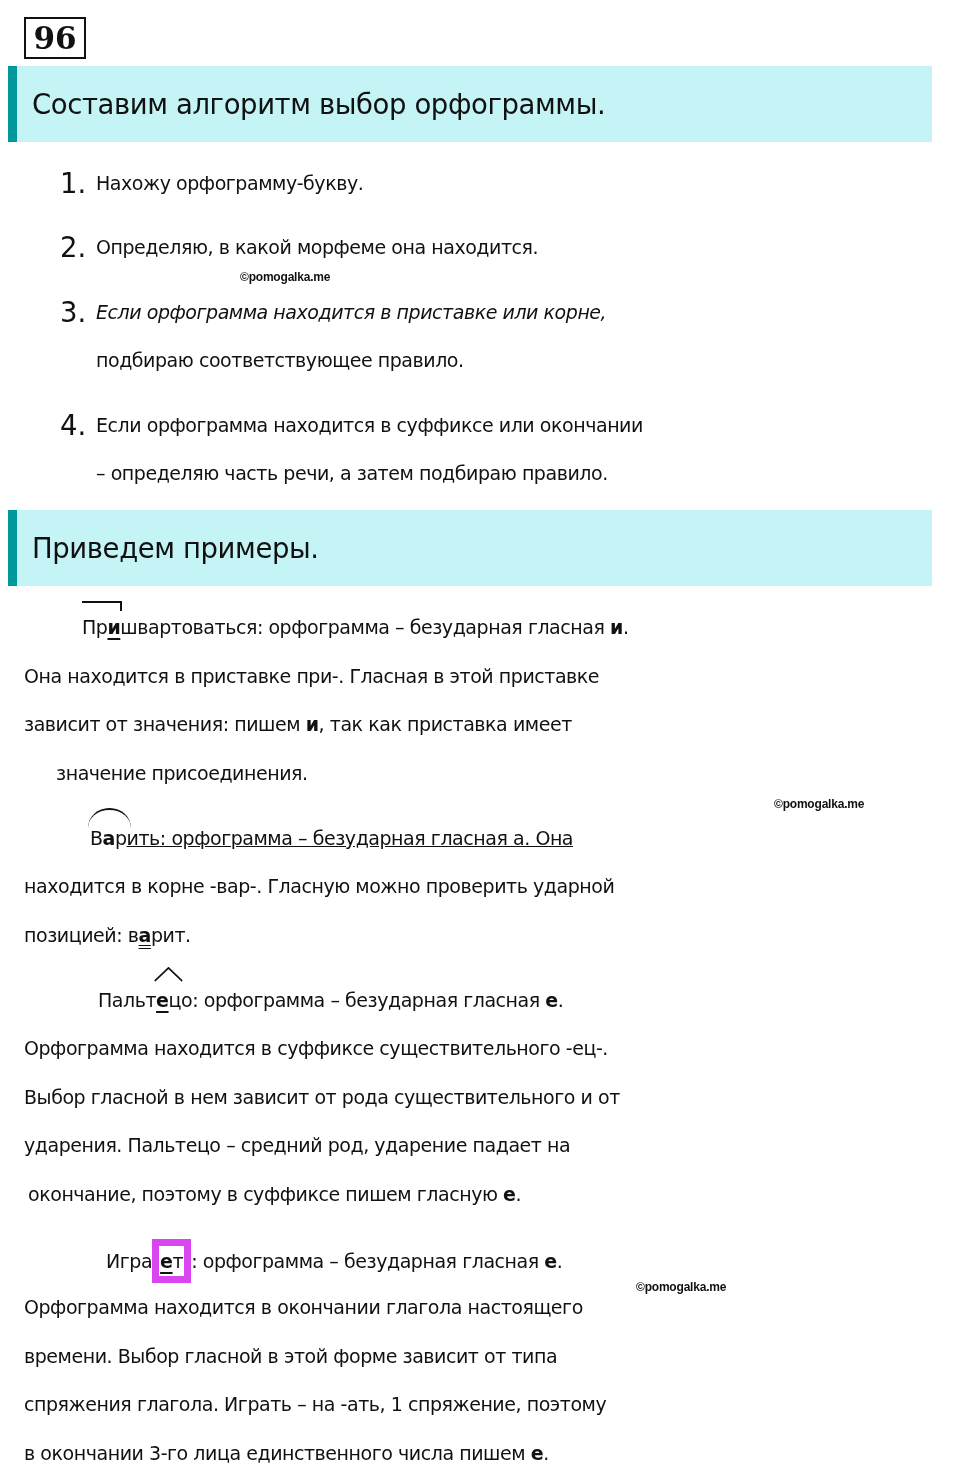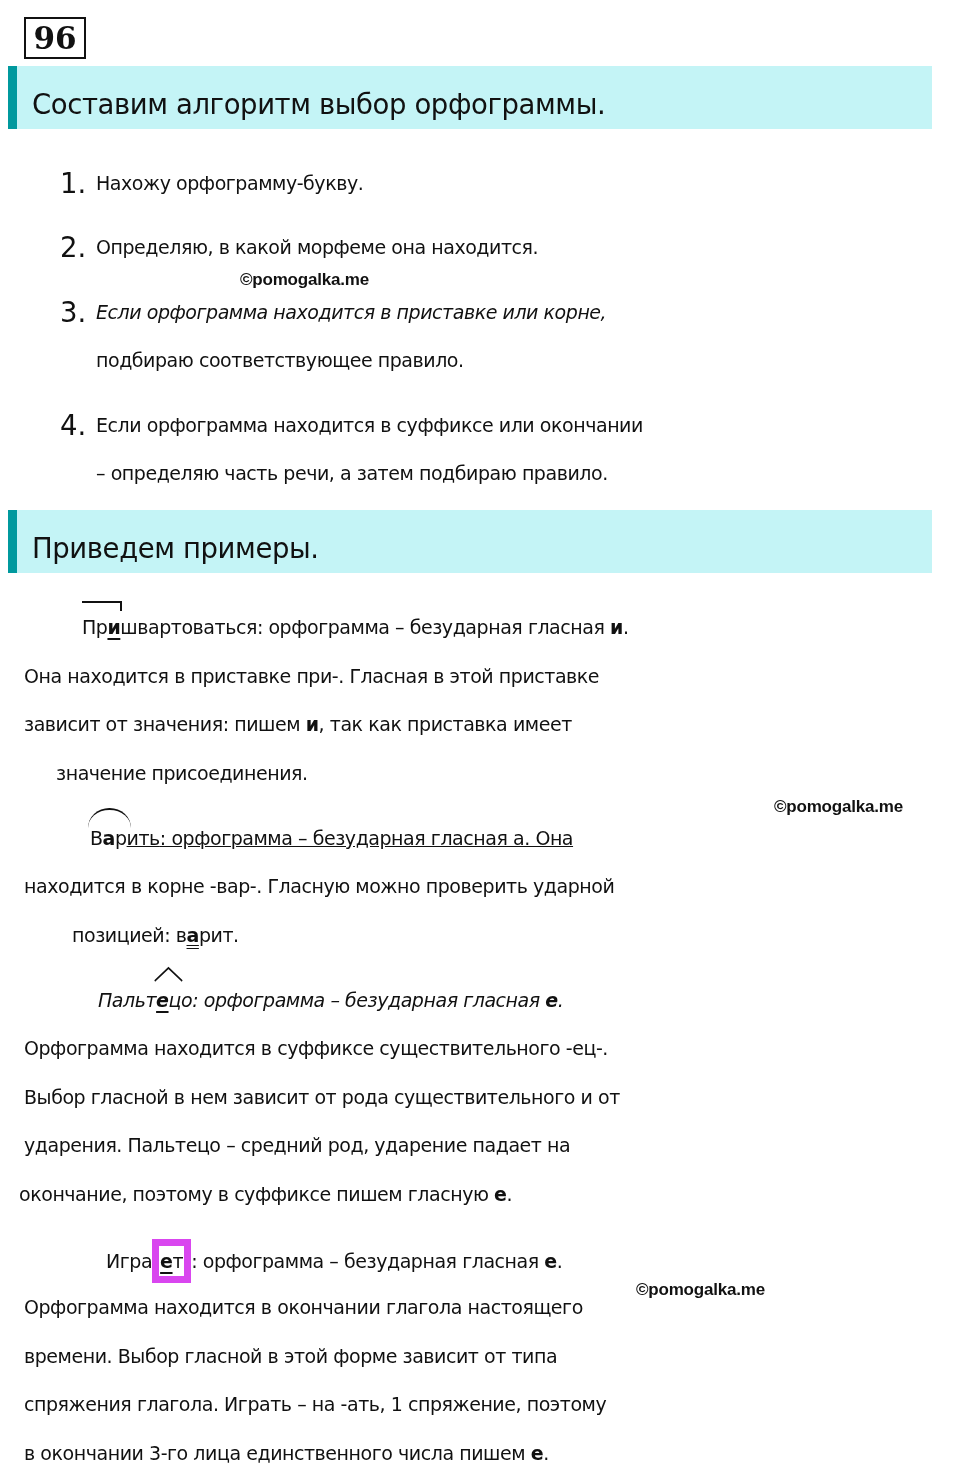--- a/index.html
+++ b/index.html
@@ -2,25 +2,25 @@
 <html><head>
 <meta charset="utf-8">
 <style>
   html, body { margin:0; padding:0; background:#ffffff; }
   body { width:960px; height:1479px; position:relative; overflow:hidden;
          font-family:"DejaVu Sans", "Liberation Sans", sans-serif; color:#111; }
   .abs { position:absolute; }
   .task-number { left:24px; top:8px; width:58px; height:38px; border:2px solid #111;
     font-family:"DejaVu Serif","Liberation Serif",serif; font-weight:bold; font-size:31px;
     line-height:38px; text-align:center;margin-top:9px; }
-  .banner { left:8px; width:924px; height:63px; background:#c4f4f6; border-left:9px solid #00999e; box-sizing:border-box; }
+  .banner { left:8px; width:924px; height:76px; background:#c4f4f6; border-left:9px solid #00999e; box-sizing:border-box; }
   .banner .btext { position:absolute; left:15px; top:0; line-height:76px; font-size:27.5px; letter-spacing:-0.4px; white-space:nowrap; }
   .line { position:absolute; font-size:19px; letter-spacing:-0.45px; white-space:nowrap; line-height:40px; }
   .num { position:absolute; font-size:27.5px; line-height:40px; }
-  .wm { position:absolute; font-family:"Liberation Sans",sans-serif; font-weight:bold; font-size:17px; letter-spacing:-0.2px; white-space:nowrap;text-align:right; }
+  .wm { position:absolute; font-family:"Liberation Sans",sans-serif; font-weight:bold; font-size:12px; letter-spacing:-0.2px; white-space:nowrap;text-align:right; }
   b { font-weight:bold; }
   .ul { text-decoration:underline; text-decoration-thickness:2px; text-underline-offset:4px; }
   .dul { text-decoration:underline double; text-underline-offset:3px; }
   .mark { position:relative; display:inline-block; }
   .prefix-mark { position:absolute; left:0; right:-2px; top:-6px; height:8px; border-top:2px solid #111; border-right:2px solid #111; }
   .root-mark { position:absolute; left:-2px; right:-4px; top:-10px; height:18px; border-top:2px solid #111; border-radius:50% 50% 0 0 / 100% 100% 0 0; }
   .suffix-mark { position:absolute; left:-2px; right:-2px; top:-14px; height:16px; }
   .suffix-mark svg { width:100%; height:100%; display:block; }
   .ending-mark { border:7px solid #d946ef; padding:0 1px; line-height:30px; display:inline-block; }
 </style>
@@ -66,37 +66,37 @@
   <div class="line" style="left:24px; top:753px;margin-left:32px;">значение присоединения.</div>
 </div>
 
 <div class="wm" style="left:774px; top:797px;">©pomogalka.me</div>
 
 <div>
   <div class="line" style="left:90px; top:818px;text-decoration:underline;">
     <span class="mark"><span class="root-mark"></span><span>В</span><b>а</b><span>р</span></span><span>ить</span><span>: орфограмма – безударная гласная а. Она</span>
   </div>
   <div class="line" style="left:24px; top:866px;">находится в корне -вар-. Гласную можно проверить ударной</div>
-  <div class="line" style="left:24px; top:915px;margin-left:48px;">
+  <div class="line" style="left:24px; top:915px;">
     <span>позицией: в</span><b class="dul">а</b><span>рит.</span>
   </div>
 </div>
 
 <div>
-  <div class="line" style="left:98px; top:980px;font-style:italic;">
+  <div class="line" style="left:98px; top:980px;">
     <span>Пальт</span><span class="mark"><span class="suffix-mark">
           <svg viewBox="0 0 40 16" preserveAspectRatio="none">
             <polyline points="1,15 20,2 39,15" fill="none" stroke="#111" stroke-width="2"></polyline>
           </svg>
         </span><b class="ul">е</b><span>ц</span></span><span>о</span><span>: орфограмма – безударная гласная </span><b>е</b><span>.</span>
   </div>
   <div class="line" style="left:24px; top:1028px;">Орфограмма находится в суффиксе существительного -ец-.</div>
   <div class="line" style="left:24px; top:1077px;">Выбор гласной в нем зависит от рода существительного и от</div>
   <div class="line" style="left:24px; top:1125px;">ударения. Пальтецо – средний род, ударение падает на</div>
-  <div class="line" style="left:19px; top:1174px;">
+  <div class="line" style="left:28px; top:1174px;">
     <span>окончание, поэтому в суффиксе пишем гласную </span><b>е</b><span>.</span>
   </div>
 </div>
 
 <div>
   <div class="line" style="left:106px; top:1239px;">
     <span>Игра</span><span class="ending-mark"><b class="ul">е</b><span>т</span></span><span>: орфограмма – безударная гласная </span><b>е</b><span>.</span>
   </div>
   <div class="line" style="left:24px; top:1287px;">Орфограмма находится в окончании глагола настоящего</div>
   <div class="line" style="left:24px; top:1336px;">времени. Выбор гласной в этой форме зависит от типа</div>

